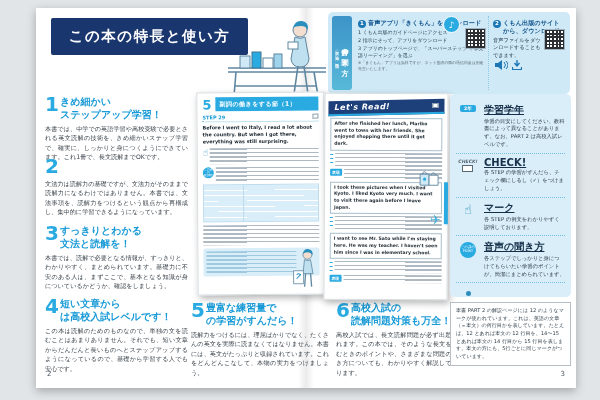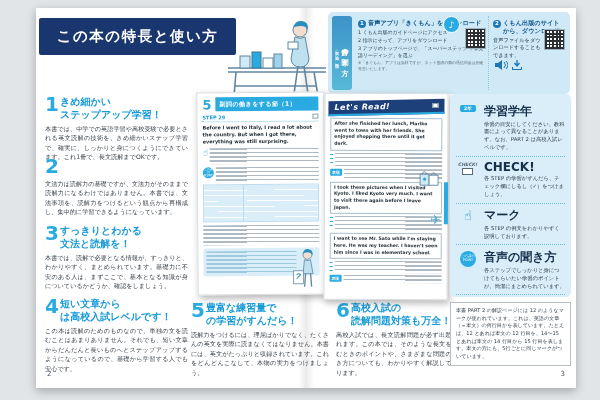--- a/index.html
+++ b/index.html
@@ -5,21 +5,21 @@
   * { margin:0; padding:0; box-sizing:border-box; }
   html,body { width:600px; height:400px; overflow:hidden;
     font-family:"DejaVu Sans","Liberation Sans",sans-serif; background:#e2e5e8; }
   .stage { position:relative; width:600px; height:400px; }
   .paper { position:absolute; left:36px; top:8px; width:540px; height:380px;
     background:#ffffff; box-shadow:0 3px 9px rgba(0,0,0,.28); }
   .seam { position:absolute; left:50%; top:0; bottom:0; width:16px; transform:translateX(-50%);
     background:linear-gradient(to right, rgba(0,0,0,0), rgba(0,0,0,.08) 50%, rgba(0,0,0,0)); }
 
   
-  .title-banner { position:absolute; left:3px; top:10px; width:197px; height:37px;
+  .title-banner { position:absolute; left:15px; top:10px; width:197px; height:37px;
     background:#19366e; border-radius:2px; color:#fff; font-weight:bold; font-size:14.5px;
     letter-spacing:1.5px; display:flex; align-items:center; justify-content:center; }
 
   
   .bench-ill { position:absolute; left:186px; top:4px; width:112px; height:88px; }
 
   
   .audio { position:absolute; left:292px; top:4px; width:242px; height:82px;
     background:#cfe9f6; border-radius:5px; display:flex; padding:4px; }
   .audio-tab { width:20px; border-radius:3px; background:linear-gradient(#3c93c8,#58b9d9);
@@ -95,21 +95,21 @@
   .plane { position:absolute; color:#4fb2dc; font-size:13px; }
   .bags { position:absolute; }
 
   
   .panel { position:absolute; left:414px; top:86px; width:121px; height:203px;
     background:#d9eef8; border-radius:5px; padding:5px 6px 3px; }
   .g-item { display:flex; gap:4px; padding:3.5px 0; border-bottom:1px dotted #6fc0e2; }
   .g-item:last-child { border-bottom:none; }
   .g-ico { flex:0 0 24px; display:flex; align-items:flex-start; justify-content:center; padding-top:2px;}
   .g-txt { flex:1; }
-  .g-title { font-size:12px; font-weight:bold; color:#16304a; margin-bottom:1px;}
+  .g-title { font-size:10px; font-weight:bold; color:#16304a; margin-bottom:1px;text-decoration:underline;}
   .g-body { font-size:5.3px; color:#31404c; line-height:1.5; }
   .badge { background:#29abe2; color:#fff; font-size:4.6px; font-weight:bold; padding:1px 4px; border-radius:2px;}
   .chk-ico { text-align:center; }
   .chk-ico .t { font-size:4.6px; font-style:italic; color:#5a6a75; font-weight:bold;}
   .chk-ico .b { width:11px; height:7px; border:1px solid #5a6a75; background:#fff; margin:1px auto 0;}
   .hand-big { font-size:13px; color:#2b8cbd; line-height:1;}
   .pt-big { width:16px; height:16px; border-radius:50%; background:#29abe2; color:#fff;
     font-size:3.4px; display:flex; align-items:center; justify-content:center; text-align:center; line-height:1.15;}
   .dot-ico { width:5px; height:5px; border-radius:50%; background:#2b8cbd; margin-top:2px;}
 

